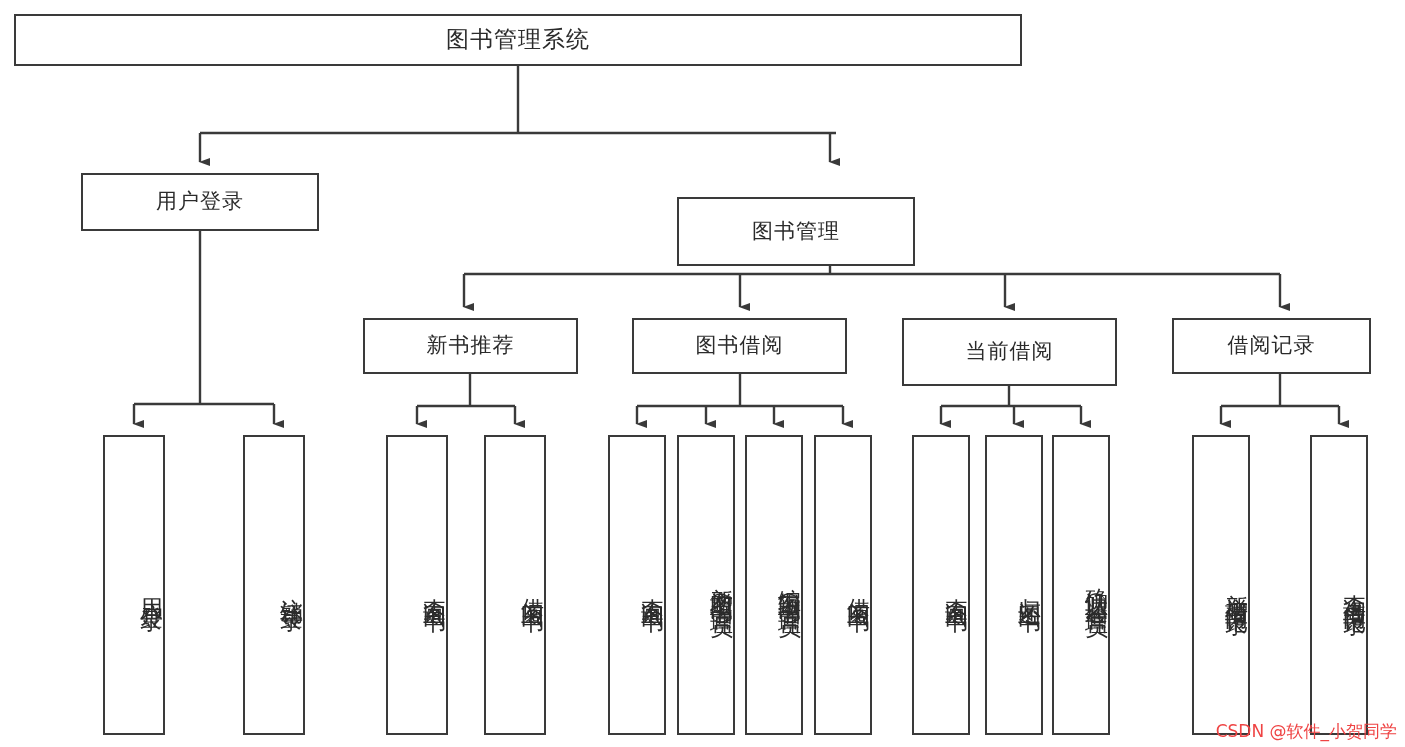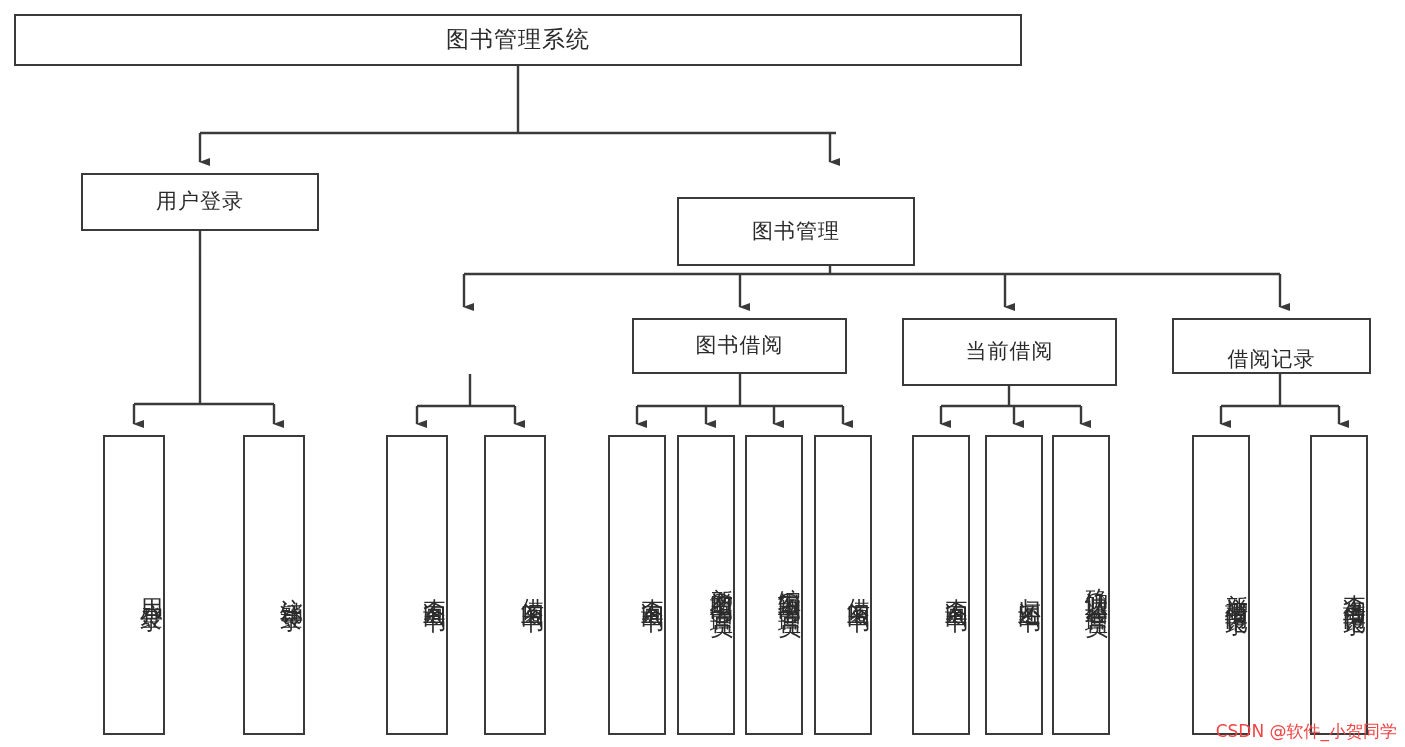--- a/index.html
+++ b/index.html
@@ -132,27 +132,30 @@
     <span>图书管理系统</span>
   </div>
 
   <div class="node horiz" style="left:81px; top:173px; width:238px; height:58px;">
     <span>用户登录</span>
   </div>
   <div class="node horiz" style="left:677px; top:173px; width:238px; height:69px;margin-top:24px;">
     <span>图书管理</span>
   </div>
 
+  <div class="node horiz" style="left:363px; top:318px; width:215px; height:56px;">
+    <span>新书推荐</span>
+  </div>
   <div class="node horiz" style="left:632px; top:318px; width:215px; height:56px;">
     <span>图书借阅</span>
   </div>
   <div class="node horiz" style="left:902px; top:318px; width:215px; height:68px;">
     <span>当前借阅</span>
   </div>
-  <div class="node horiz" style="left:1172px; top:318px; width:199px; height:56px;align-items:flex-end;">
+  <div class="node horiz" style="left:1172px; top:318px; width:199px; height:56px;">
     <span>借阅记录</span>
   </div>
 
   <div class="node vert" style="left:103px; top:435px; width:62px; height:300px;">
     <span class="vtext">用户登录</span>
   </div>
   <div class="node vert" style="left:243px; top:435px; width:62px; height:300px;">
     <span class="vtext">注销登录</span>
   </div>
   <div class="node vert" style="left:386px; top:435px; width:62px; height:300px;">

